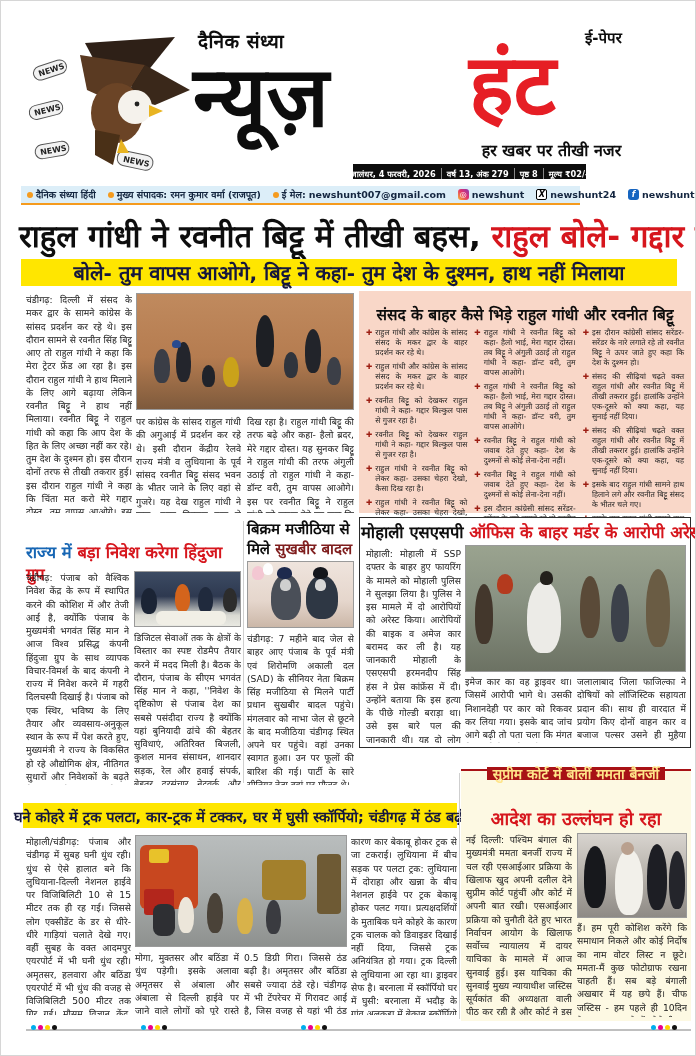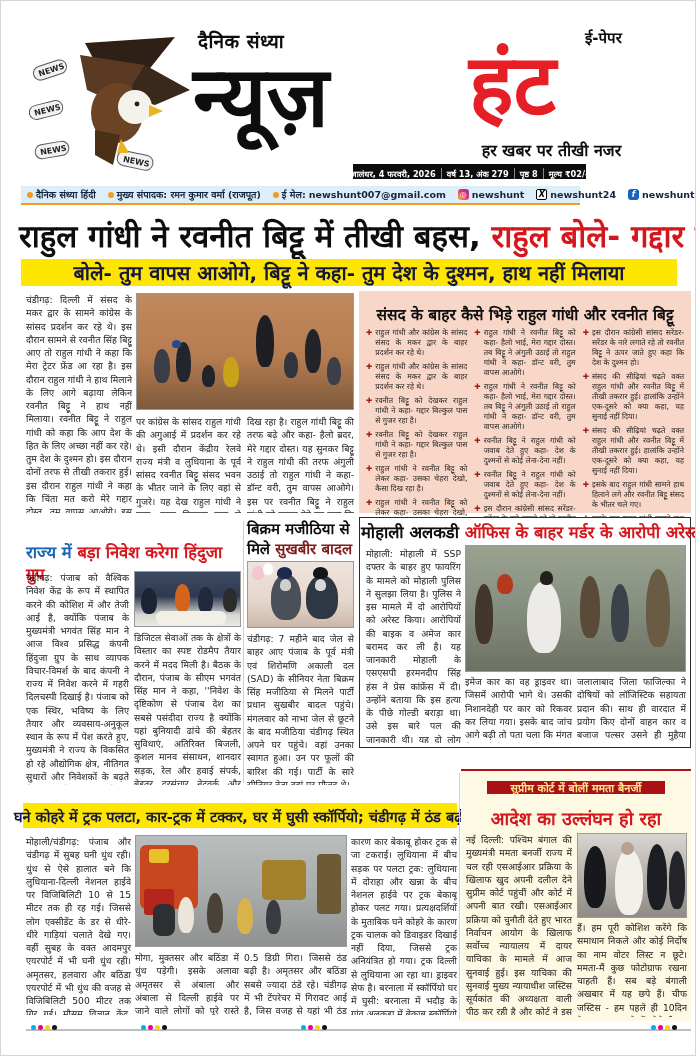--- a/index.html
+++ b/index.html
@@ -87,21 +87,21 @@
   .a5c1 { left:25px; top:834px; width:105px; height:180px; }
   .a5photo { left:134px; top:834px; width:212px; height:112px; }
   .a5c2 { left:134px; top:950px; width:104px; height:64px; }
   .a5c3 { left:243px; top:950px; width:103px; height:64px; }
   .a5c4 { left:350px; top:834px; width:106px; height:180px; }
 
   
   .a6box { position:absolute; left:460px; top:768px; width:230px; height:252px; background:#fdf9e3;
            border-top:2.5px solid #a81216; }
   .a6kick { position:absolute; left:486px; top:766px; width:178px; height:13px; background:#a81216; color:#ffe58a;
-            display:flex; align-items:center; justify-content:center; font-size:11px; font-weight:800; white-space:nowrap;margin-top:14px; }
+            display:flex; align-items:center; justify-content:center; font-size:14px; font-weight:800; white-space:nowrap; }
   .a6head1 { position:absolute; left:462px; top:783px; width:226px; text-align:center; font-size:18px; font-weight:800; color:#0d0d0d; white-space:nowrap; }
   .a6head2 { position:absolute; left:462px; top:805px; width:226px; text-align:center; font-size:18px; font-weight:800; color:#d6161d; white-space:nowrap; }
   .a6c1 { left:465px; top:832px; width:106px; height:182px; }
   .a6photo { left:576px; top:832px; width:110px; height:85px; }
   .a6c2 { left:576px; top:920px; width:110px; height:96px; }
 
   
   .endrule { position:absolute; left:25px; top:1028px; width:665px; height:1.5px; background:#bfbfbf; }
   .cmyk { position:absolute; top:1024px; display:flex; gap:2px; align-items:center; }
   .cmyk i { width:5px; height:5px; border-radius:50%; display:block; }
@@ -315,21 +315,21 @@
     <div class="blob" style="left:28%;top:8%;width:15px;height:12px;background:#1d2a4d;"></div>
     <div class="blob" style="left:55%;top:20%;width:32px;height:44px;background:#2e3744;"></div>
     <div class="blob" style="left:62%;top:8%;width:15px;height:12px;background:#14161c;"></div>
     <div class="blob" style="left:30%;top:26%;width:11px;height:12px;background:#cfcfcf;"></div>
     <div class="blob" style="left:64%;top:26%;width:11px;height:12px;background:#d8d8d8;"></div>
   </div>
   <div class="bodytext a3body">चंडीगढ़: 7 महीने बाद जेल से बाहर आए पंजाब के पूर्व मंत्री एवं शिरोमणि अकाली दल (SAD) के सीनियर नेता बिक्रम सिंह मजीठिया से मिलने पार्टी प्रधान सुखबीर बादल पहुंचे। मंगलवार को नाभा जेल से छूटने के बाद मजीठिया चंडीगढ़ स्थित अपने घर पहुंचे। वहां उनका स्वागत हुआ। उन पर फूलों की बारिश की गई। पार्टी के सारे सीनियर नेता वहां पर मौजूद थे।</div>
 
   <div class="a4box"></div>
   <div class="a4head">
-    <span>मोहाली अलकडी </span><span class="red">ऑफिस के बाहर मर्डर के आरोपी अरेस्ट</span>
+    <span>मोहाली एसएसपी </span><span class="red">ऑफिस के बाहर मर्डर के आरोपी अरेस्ट</span>
   </div>
   <div class="bodytext a4c1">मोहाली: मोहाली में SSP दफ्तर के बाहर हुए फायरिंग के मामले को मोहाली पुलिस ने सुलझा लिया है। पुलिस ने इस मामले में दो आरोपियों को अरेस्ट किया। आरोपियों की बाइक व अमेज कार बरामद कर ली है। यह जानकारी मोहाली के एसएसपी हरमनदीप सिंह हंस ने प्रेस कांफ्रेंस में दी। उन्होंने बताया कि इस हत्या के पीछे गोल्डी बराड़ा था। उसे इस बारे पल की जानकारी थी। यह दो लोग किए अरेस्ट: जांच दौरान बलतेज सिंह उर्फ बंटी निवासी फरीदकोट को जब अरेस्ट किया गया। उसने बताया कि यूपी नंबर की होंडा</div>
   <div class="photo a4photo ph-crowd">
     <div class="blob" style="left:4%;top:30%;width:18px;height:60px;background:#43372c;"></div>
     <div class="blob" style="left:14%;top:22%;width:16px;height:20px;background:#b43a1e;"></div>
     <div class="blob" style="left:28%;top:28%;width:34px;height:72px;background:#ecebe7;"></div>
     <div class="blob" style="left:34%;top:20%;width:13px;height:14px;background:#23201c;"></div>
     <div class="blob" style="left:52%;top:24%;width:20px;height:62px;background:#5a4a38;"></div>
     <div class="blob" style="left:66%;top:30%;width:18px;height:58px;background:#3c414a;"></div>
     <div class="blob" style="left:82%;top:18%;width:24px;height:78px;background:#6a5c44;"></div>

